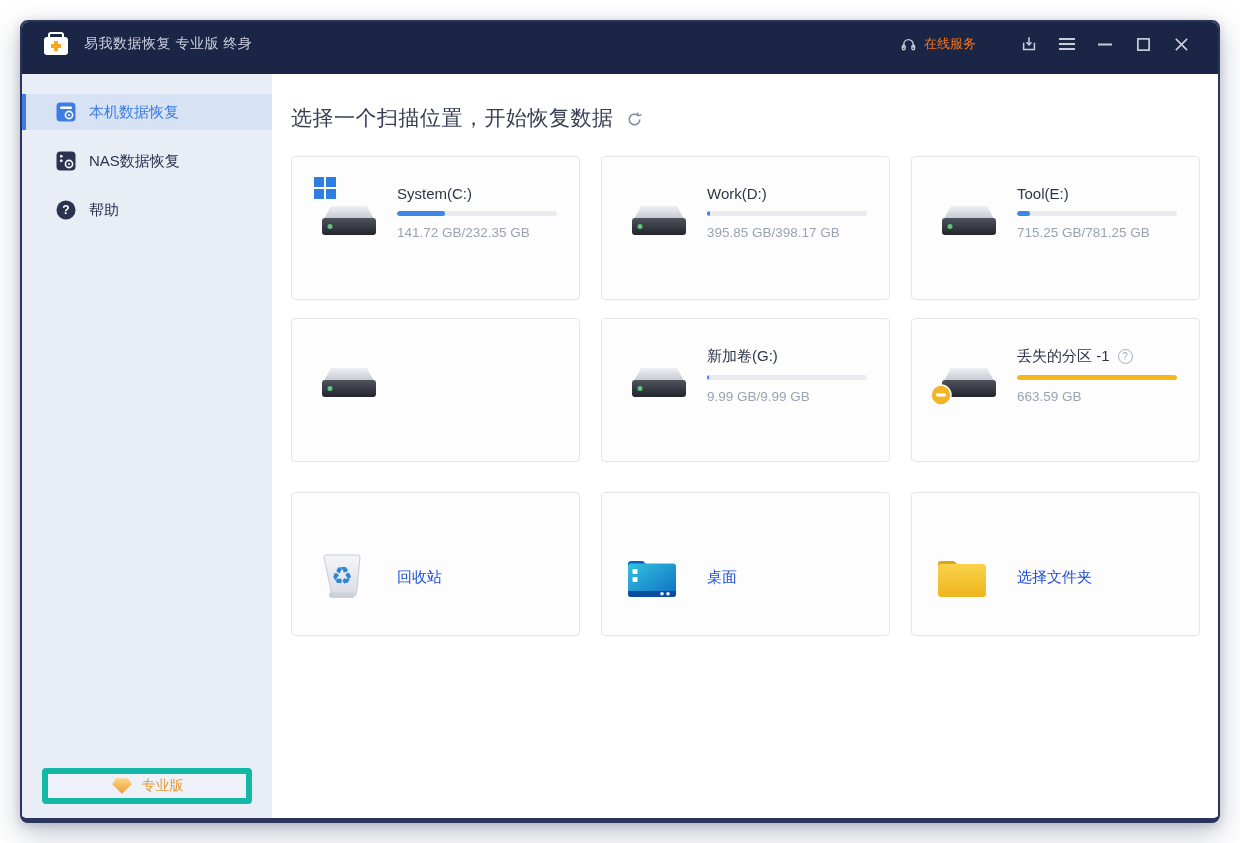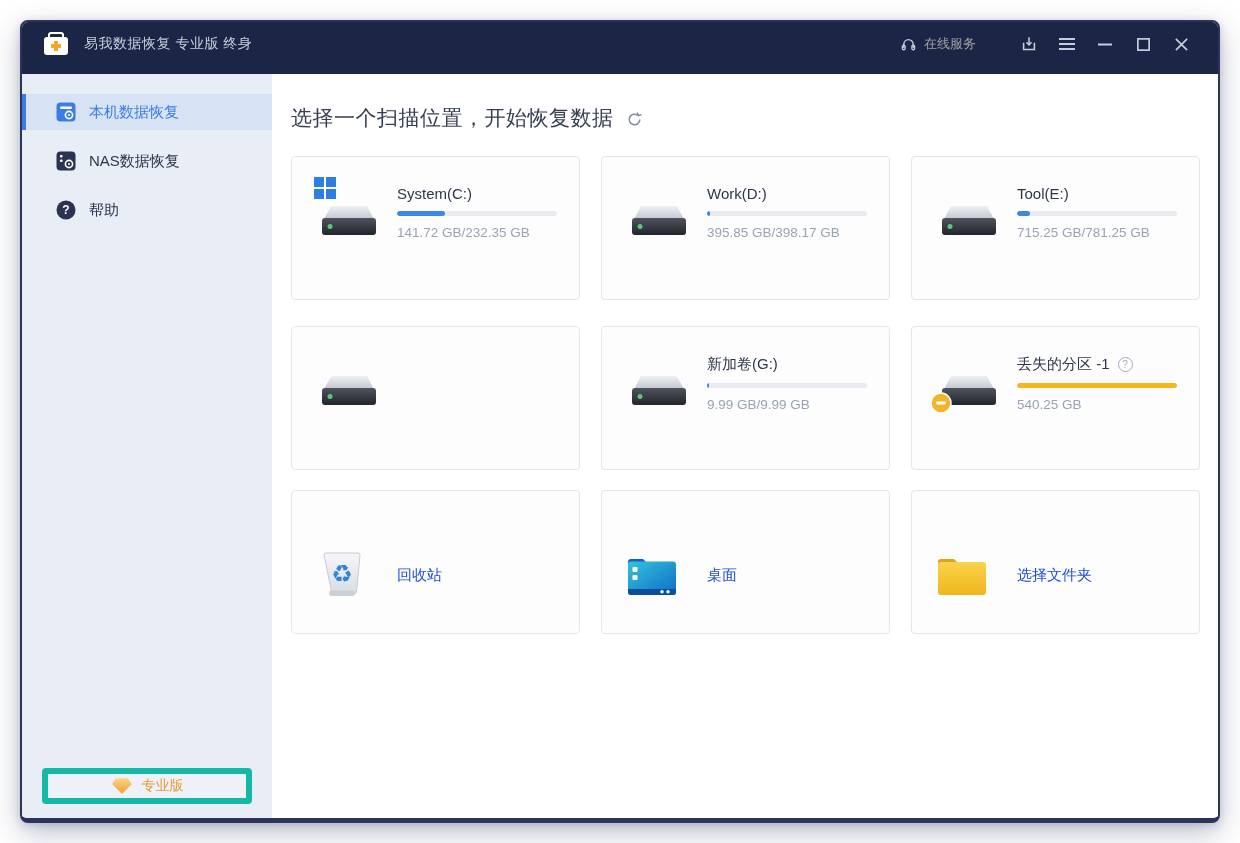--- a/index.html
+++ b/index.html
@@ -10,21 +10,21 @@
     border:2px solid #2b345c; border-bottom-width:5px; border-radius:8px;
     background:#ffffff; box-shadow:0 10px 30px rgba(30,40,80,.28), 0 2px 8px rgba(30,40,80,.18);
     overflow:hidden; display:flex; flex-direction:column;
   }
 
   
   .titlebar{ height:52px; background:#1b2546; display:flex; align-items:center; padding:0 18px 8px 14px; flex:none; }
   .app-icon{ width:28px; height:26px; margin:0 14px 0 6px; }
   .app-title{ color:#c9cfdd; font-size:14px; letter-spacing:.5px; }
   .tb-right{ margin-left:auto; display:flex; align-items:center; }
-  .online{ display:flex; align-items:center; gap:7px; color:#a3a3a3; font-size:13px; margin-right:34px; cursor:default; }
+  .online{ display:flex; align-items:center; gap:7px; color:#f97316; font-size:13px; margin-right:34px; cursor:default; }
   .tb-btn{ width:38px; height:30px; display:flex; align-items:center; justify-content:center; }
   .tb-btn svg{ display:block; }
 
   
   .body{ flex:1; display:flex; min-height:0; }
 
   
   .sidebar{ width:250px; flex:none; background:#e9edf6; position:relative; padding-top:20px; }
   .side-item{ height:36px; display:flex; align-items:center; padding-left:30px; gap:13px; margin-bottom:13px;
     font-size:15px; color:#2c3550; border-left:4px solid transparent; cursor:default; }
@@ -34,21 +34,21 @@
     border:6px solid #14b8a6; border-radius:4px; background:#eef1f8;
     display:flex; align-items:center; justify-content:center; gap:9px;
     color:#e89a33; font-size:14px; }
 
   
   .main{ flex:1; background:#ffffff; padding:30px 20px 4px 19px; overflow:hidden; }
   .heading-row{ display:flex; align-items:center; gap:12px; margin-bottom:24px; }
   .heading{ font-size:21px; color:#363e52; font-weight:400; letter-spacing:.5px; }
   .refresh{ margin-top:3px; }
   .section-label{ font-size:13px; color:#9aa2b1; margin:0 0 11px 1px; }
-  .grid{ display:grid; grid-template-columns:repeat(3,289px); gap:26px 21px; margin-bottom:20px; }
+  .grid{ display:grid; grid-template-columns:repeat(3,289px); gap:18px 21px; margin-bottom:30px; }
 
   .card{ width:289px; height:144px; background:#fdfdfe; border:1px solid #e4e6ec; border-radius:4px; }
   .drive-card{ display:flex; align-items:flex-start; padding:26px 22px 0 24px; }
   .icon-wrap{ position:relative; width:66px; height:58px; flex:none; margin-right:15px; }
   .drive-svg{ position:absolute; left:2px; bottom:0; }
   .win-logo{ position:absolute; left:-2px; top:-6px; }
   .lost-badge{ position:absolute; left:-6px; bottom:-3px; }
   .drive-info{ flex:1; min-width:0; padding-top:2px; }
   .drive-title-row{ display:flex; align-items:center; gap:8px; margin-bottom:9px; }
   .drive-name{ font-size:15px; color:#2e3648; white-space:nowrap; }
@@ -294,21 +294,21 @@
             </svg>
           </div>
           <div class="drive-info">
             <div class="drive-title-row">
               <span class="drive-name">丢失的分区 -1</span>
               <span class="help-dot">?</span>
             </div>
             <div class="bar-track">
               <div class="bar-fill" style="width: 100%; background: rgb(245, 183, 27);"></div>
             </div>
-            <div class="drive-size">540.25 GB</div>
+            <div class="drive-size">663.59 GB</div>
           </div>
         </div>
       </div>
 
 
       <div class="grid">
 
         <div class="card loc-card">
           <div class="loc-icon-wrap">
             <svg width="52" height="52" viewBox="0 0 52 52">

